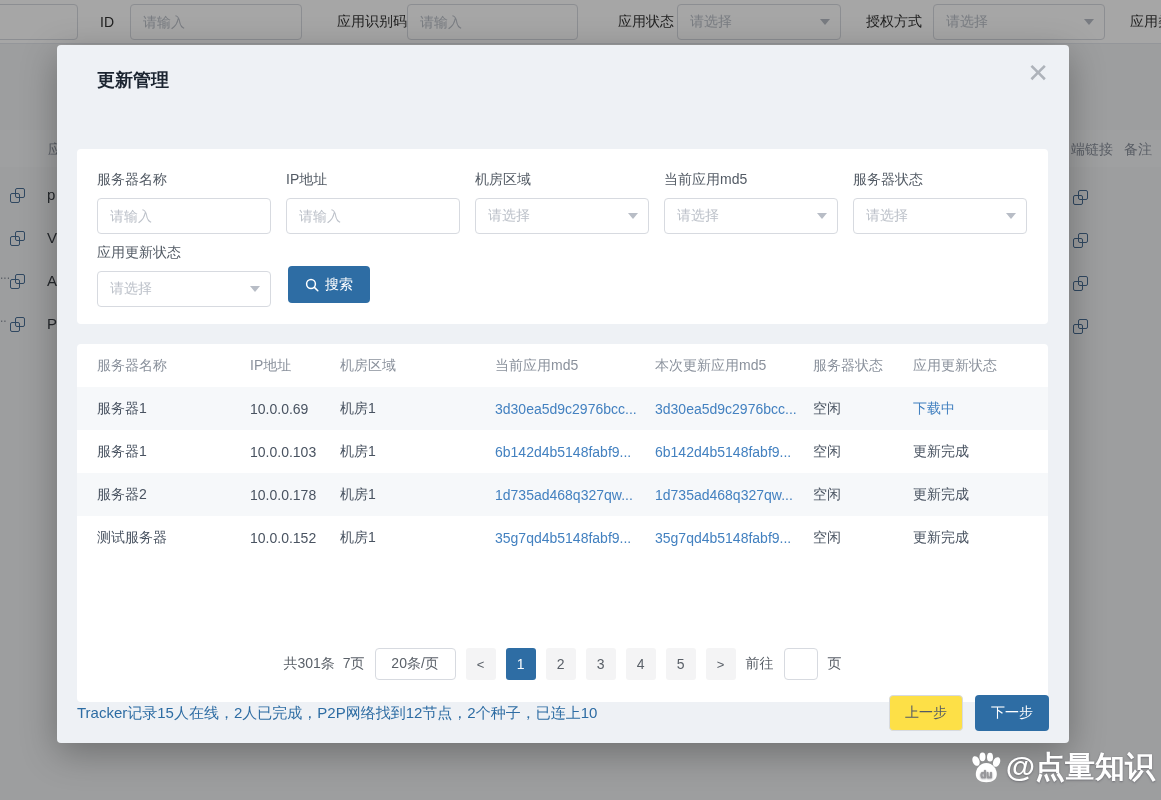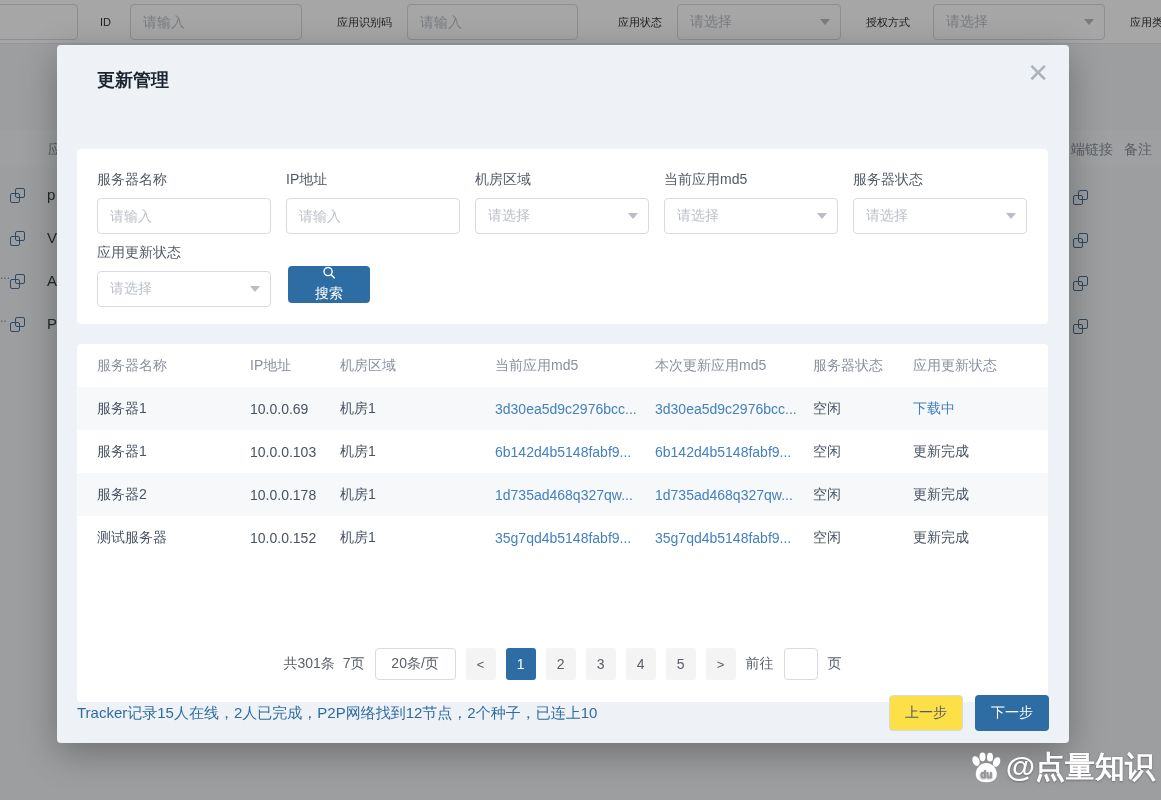--- a/index.html
+++ b/index.html
@@ -6,21 +6,21 @@
   html,body { width:1161px; height:800px; }
   body {
     position:relative; overflow:hidden;
     background:#f2f3f5;
     font-family:"Liberation Sans","DejaVu Sans",sans-serif;
     font-size:14px; color:#303133;
   }
   
   .topbar { position:absolute; top:0; left:0; right:0; height:44px; background:#fff; border-bottom:1px solid #e4e7ed; }
   .tb-item { position:absolute; top:0; height:44px; display:flex; align-items:center; }
-  .tb-label { font-size:11px; color:#333; white-space:nowrap; }
+  .tb-label { font-size:14px; color:#333; white-space:nowrap; }
   .field {
     height:36px; background:#fff; border:1px solid #d7dae0; border-radius:4px;
     font-size:14px; color:#606266; padding:0 12px; outline:none; width:100%;
   }
   .field::placeholder { color:#bcc1c9; }
   .sel {
     height:36px; background:#fff; border:1px solid #d7dae0; border-radius:4px;
     display:flex; align-items:center; justify-content:space-between; padding:0 10px 0 12px;
   }
   .sel .ph { color:#bcc1c9; font-size:14px; }
@@ -43,21 +43,20 @@
   .modal-close { position:absolute; right:20px; top:15px; font-size:26px; color:#aeb3ba; cursor:pointer; line-height:1; }
   .card { position:absolute; background:#fff; border-radius:4px;margin-top:44px; }
   .card-filters { left:20px; top:60px; width:971px; height:175px; }
   .fi { position:absolute; width:174px; }
   .fi .lbl { font-size:14px; color:#525a64; margin-bottom:9px; white-space:nowrap; }
   .search-btn {
     position:absolute; left:211px; top:117px; width:82px; height:37px;
     background:var(--primary); color:#fff; border:none; border-radius:4px;
     font-size:14px; display:flex; align-items:center; justify-content:center; gap:6px; cursor:pointer;
     font-family:inherit;
-    flex-direction:column;
   }
   .card-table { left:20px; top:255px; width:971px; height:358px; overflow:hidden; }
   .trow {
     display:grid; grid-template-columns:153px 90px 155px 160px 158px 100px 1fr;
     padding:0 20px; height:43px; align-items:center; font-size:14px; color:#495361;
   }
   .thead { color:#8a919c; }
   .trow.striped { background:#f6f8fa; }
   .link { color:var(--link); cursor:pointer; }
   .pagination {

